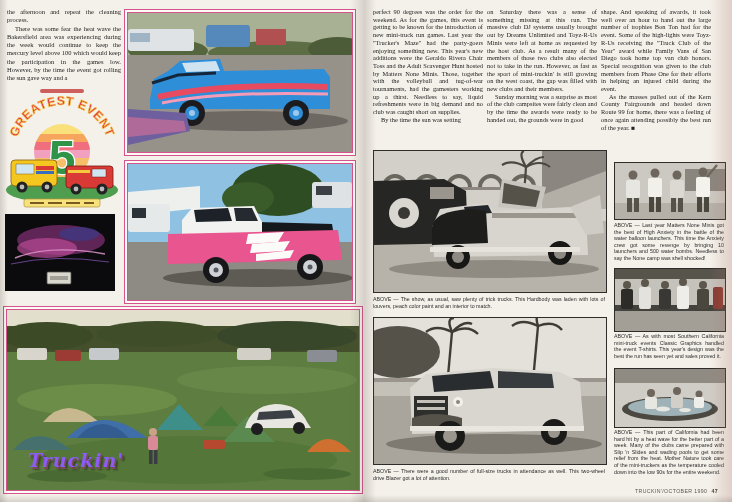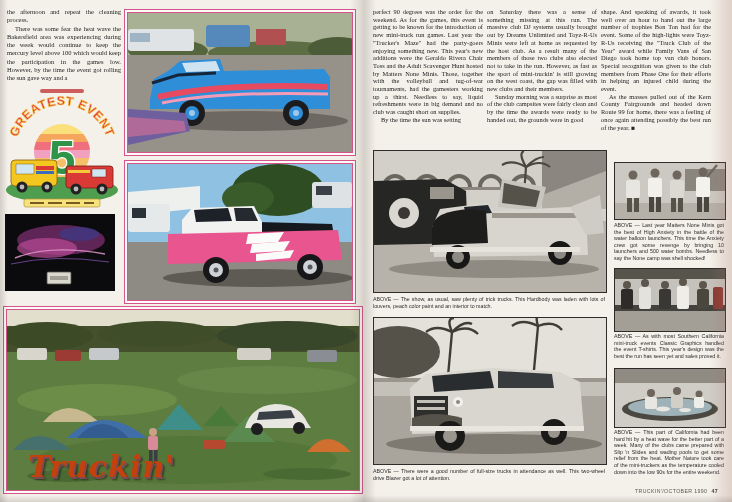--- a/index.html
+++ b/index.html
@@ -24,21 +24,21 @@
   .photo svg{display:block;}
   .pinkframe{border:1px solid #d6538c;background:#fdfbf7;padding:2px;}
   .pinkframe .inner{border:1px solid #d6538c;line-height:0;}
   .bwframe{border:1px solid #2e2c28;line-height:0;background:#ccc;}
 
   .caption{position:absolute;font-family:"Liberation Sans",sans-serif;
            font-size:5.3px;line-height:6.6px;color:#2b2b2b;text-align:justify;}
 
   .truckin-logo{position:absolute;left:28px;top:449px;
     font-family:"DejaVu Serif",serif;font-weight:bold;font-style:italic;
-    font-size:30px;color:#c2410c;letter-spacing:1px;
+    font-size:19px;color:#8b5cf6;letter-spacing:1px;
     text-shadow:1.5px 1.5px 0 #7a4a58, 3px 3px 2px rgba(0,0,0,.45);text-align:right;}
 
   .footer{position:absolute;right:14px;top:488px;font-family:"Liberation Sans",sans-serif;
           font-size:5.2px;color:#5a564e;letter-spacing:.4px;}
   .footer b{color:#3a3732;margin-left:4px;}
 </style>
 </head>
 <body>
 
 <div class="spread">

